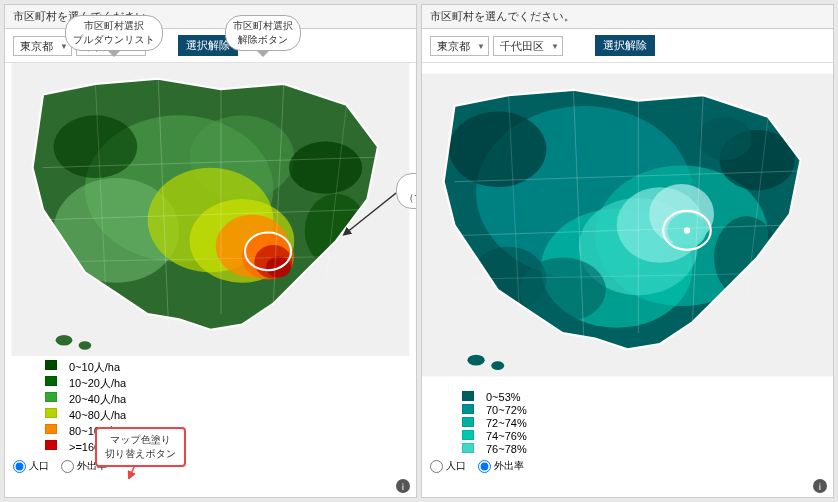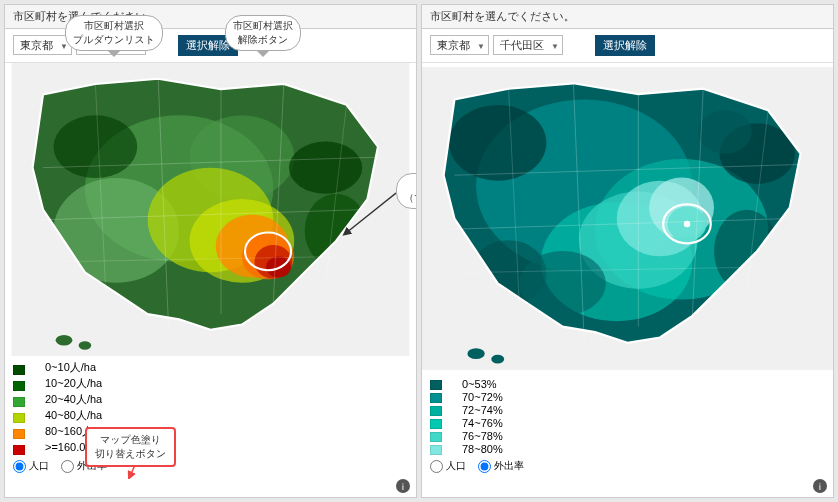--- a/index.html
+++ b/index.html
@@ -29,20 +29,21 @@
     }
     .panel-header {
       background: #f5f5f5;
       border-bottom: 1px solid #ccc;
       padding: 4px 8px;
       font-size: 11px;
       color: #333;
     }
     .controls-row {
       display: flex;
+      align-items: center;
       gap: 4px;
       padding: 6px 8px;
       border-bottom: 1px solid #e0e0e0;
     }
     .select-box {
       border: 1px solid #bbb;
       background: #fff;
       padding: 3px 18px 3px 6px;
       font-size: 11px;
       appearance: none;
@@ -79,23 +80,24 @@
       flex: 1;
       position: relative;
       overflow: hidden;
     }
     .map-svg {
       width: 100%;
       height: 100%;
     }
     .legend-item {
       display: flex;
-      align-items: flex-end;
-      gap: 20px;
+      align-items: flex-start;
+      gap: 12px;
       margin-bottom: 1px;
+      margin-left: 32px;
     }
     .legend-color {
       width: 12px;
       height: 10px;
       display: inline-block;
       border: 1px solid rgba(0,0,0,0.1);
     }
     .radio-row {
       display: flex;
       gap: 12px;
@@ -292,21 +294,21 @@
         <label>
           <input type="radio" name="left-mode" value="population" checked="" style="">
           <span>人口</span>
         </label>
         <label>
           <input type="radio" name="left-mode" value="exit" style="">
           <span>外出率</span>
         </label>
       </div>
 
-      <div class="color-callout" style="position:absolute; bottom:30px; left:80px; white-space:pre; text-align:center;">マップ色塗り
+      <div class="color-callout" style="position:absolute; bottom:30px; left:90px; white-space:pre; text-align:center;">マップ色塗り
 切り替えボタン</div>
 
       <svg style="position:absolute;bottom:18px;left:115px;" width="40" height="25">
         <defs>
           <marker id="arr2" markerWidth="6" markerHeight="6" refX="3" refY="3" orient="auto">
             <path d="M0,0 L6,3 L0,6 Z" fill="#e44"></path>
           </marker>
         </defs>
         <line x1="20" y1="0" x2="10" y2="22" stroke="#e44" stroke-width="1.5" marker-end="url(#arr2)"></line>
       </svg>
@@ -400,24 +402,20 @@
             <span>72~74%</span>
           </div>
           <div class="legend-item">
             <span class="legend-color" style="background:#00c8b0;"></span>
             <span>74~76%</span>
           </div>
           <div class="legend-item">
             <span class="legend-color" style="background:#40d8c8;"></span>
             <span>76~78%</span>
           </div>
-          <div class="legend-item">
-            <span class="legend-color" style="background:#80e8e0;"></span>
-            <span>78~80%</span>
-          </div>
         </div>
       <div class="radio-row">
         <label>
           <input type="radio" name="right-mode" value="population" style="">
           <span>人口</span>
         </label>
         <label>
           <input type="radio" name="right-mode" value="exit" checked="" style="">
           <span>外出率</span>
         </label>

